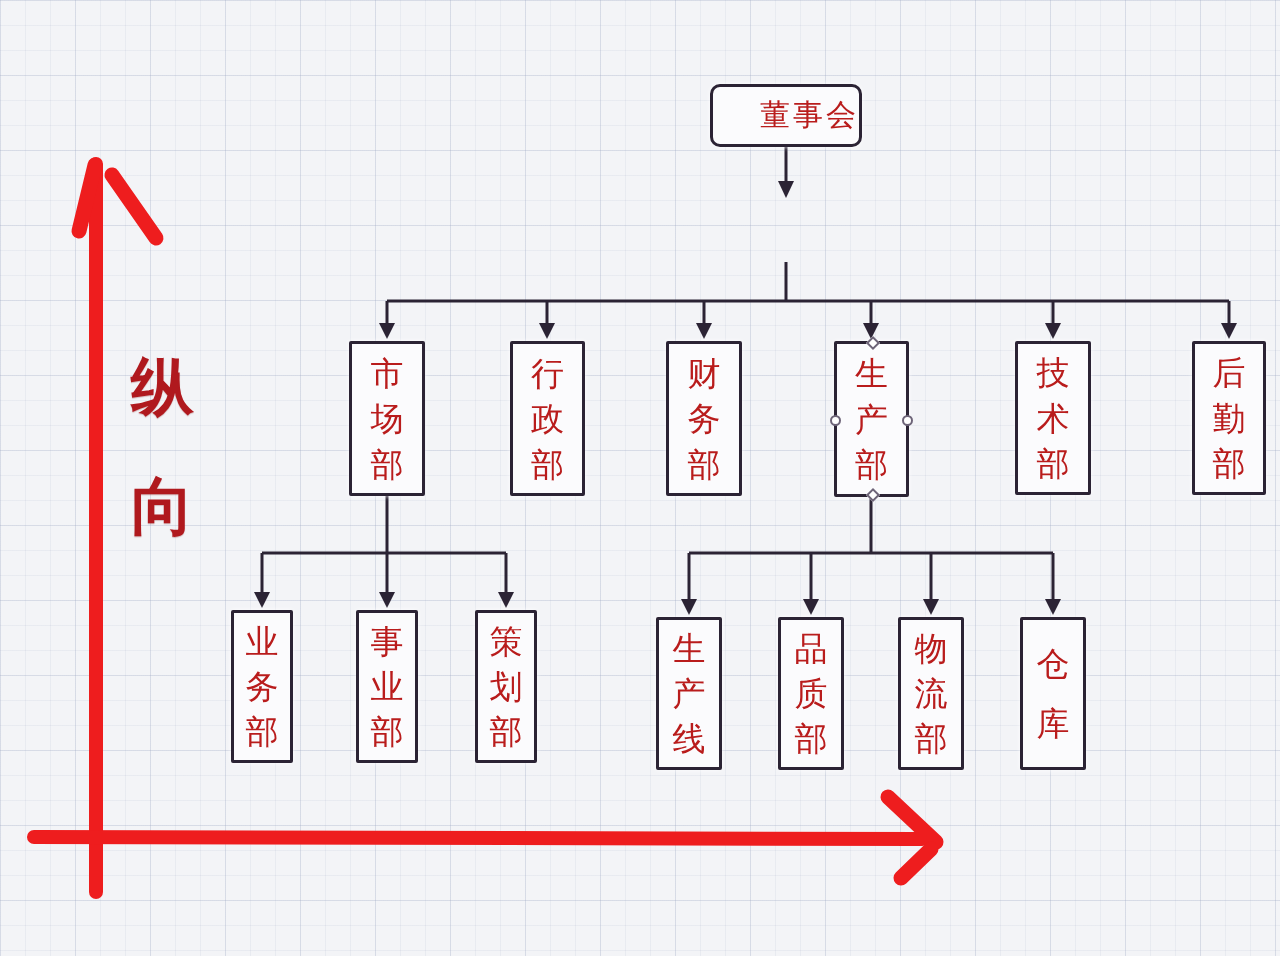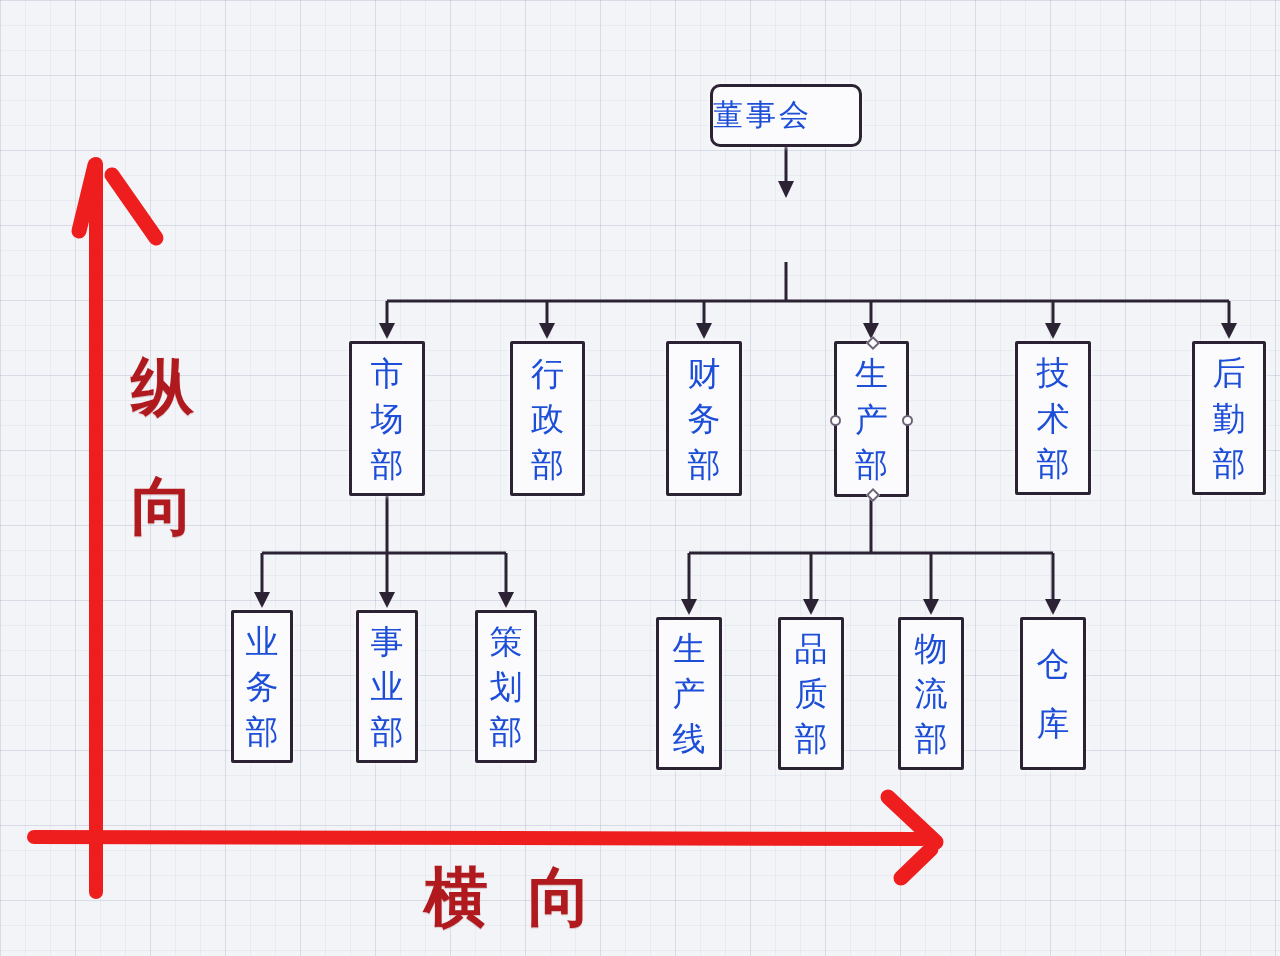--- a/index.html
+++ b/index.html
@@ -15,22 +15,22 @@
       linear-gradient(to bottom, rgba(150,162,190,.22) 1px, transparent 1px);
     background-size:25px 25px,25px 25px,75px 75px,75px 75px;
     font-family:"Liberation Sans","DejaVu Sans",sans-serif;
   }
   svg.layer{position:absolute;left:0;top:0;width:1280px;height:956px;}
   .box{
     position:absolute;
     box-sizing:border-box;
     border:3px solid #2b2334;
     background:#fbfbfd;
-    color:#1d4ed8;
-    display:flex;align-items:center;justify-content:flex-start;
+    color:#b91c1c;
+    display:flex;align-items:center;justify-content:flex-end;
     box-shadow:0 0 5px rgba(255,255,255,.85);
   }
   .box.rounded{border-radius:10px;font-size:30px;letter-spacing:3px;font-weight:500;}
   .box.sharp{border-radius:2px;}
   .vtext{
     display:flex;flex-direction:column;
     justify-content:space-evenly;align-items:center;
     height:100%;width:100%;
     font-size:33px;font-weight:500;line-height:1;
   }
@@ -219,15 +219,14 @@
       <path d="M888 797 L936 842" stroke-width="15"></path>
       <path d="M931 849 L901 878" stroke-width="15"></path>
     </g>
   </svg>
 
   <div id="vertical-axis-label" class="axis-label">
       <span>纵</span>
       <span>向</span>
     </div>
 
-  <div id="horizontal-axis-label" class="axis-label">横向</div>
 
 </div>
 
 </body></html>

